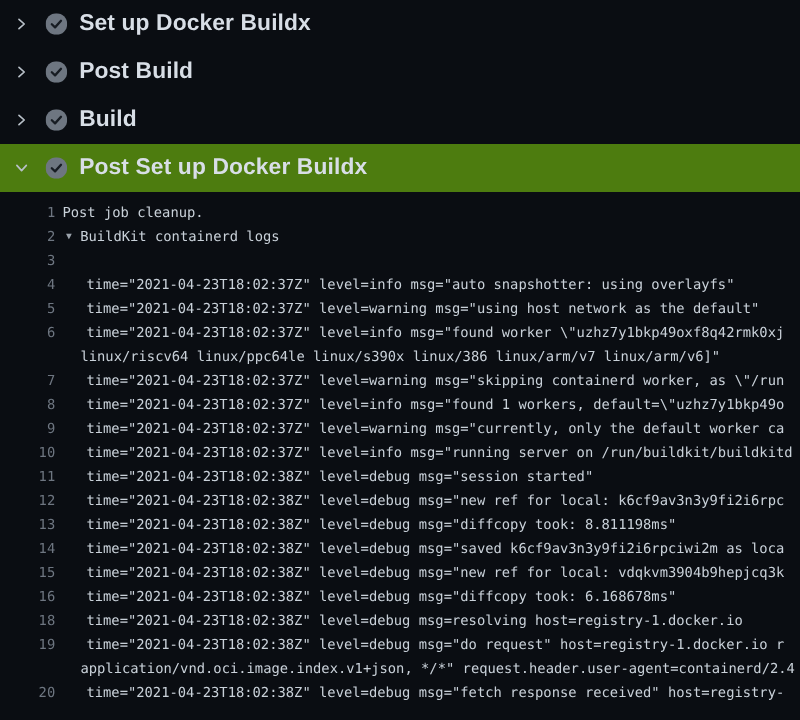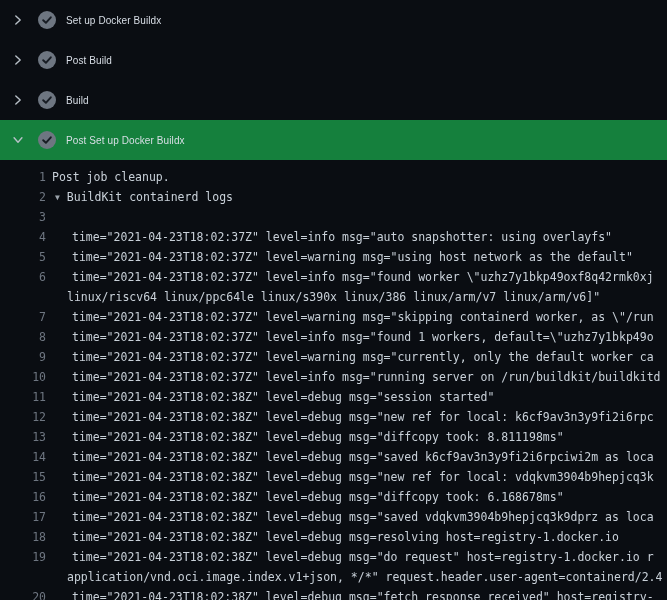--- a/index.html
+++ b/index.html
@@ -12,34 +12,34 @@
     font-family:"Liberation Sans", sans-serif;
   }
   
   .steps { width:100%; }
   .step {
     display:flex; align-items:center;
     height:40px; width:100%;
     padding-left:10px;
     cursor:pointer;
   }
-  .step.expanded { background:#15803d; }
+  .step.expanded { background:#4d7c0f; }
   .chev {
     width:16px; height:16px;
     display:inline-flex; align-items:center; justify-content:center;
     color:#b8c0c8; flex:0 0 16px;
   }
   .chev svg { display:block; }
   .check {
     margin-left:12px;
     width:18px; height:18px; flex:0 0 18px;
   }
   .step-label {
     margin-left:10px;
-    font-size:10px; font-weight:400;
+    font-size:19px; font-weight:700;
     color:#d8dee6;
     letter-spacing:0.1px;
   }
   
   .log {
     padding-top:7px;
     font-family:"DejaVu Sans Mono","Liberation Mono",monospace;
     font-size:11.5px;
   }
   .row {
@@ -206,24 +206,20 @@
   <div class="row">
     <span class="ln">15</span>
     <span class="lt child">time="2021-04-23T18:02:38Z" level=debug msg="new ref for local: vdqkvm3904b9hepjcq3k</span>
   </div>
 
   <div class="row">
     <span class="ln">16</span>
     <span class="lt child">time="2021-04-23T18:02:38Z" level=debug msg="diffcopy took: 6.168678ms"</span>
   </div>
 
-  <div class="row">
-    <span class="ln">17</span>
-    <span class="lt child">time="2021-04-23T18:02:38Z" level=debug msg="saved vdqkvm3904b9hepjcq3k9dprz as loca</span>
-  </div>
 
   <div class="row">
     <span class="ln">18</span>
     <span class="lt child">time="2021-04-23T18:02:38Z" level=debug msg=resolving host=registry-1.docker.io</span>
   </div>
 
   <div class="row">
     <span class="ln">19</span>
     <span class="lt child">time="2021-04-23T18:02:38Z" level=debug msg="do request" host=registry-1.docker.io r</span>
   </div>

